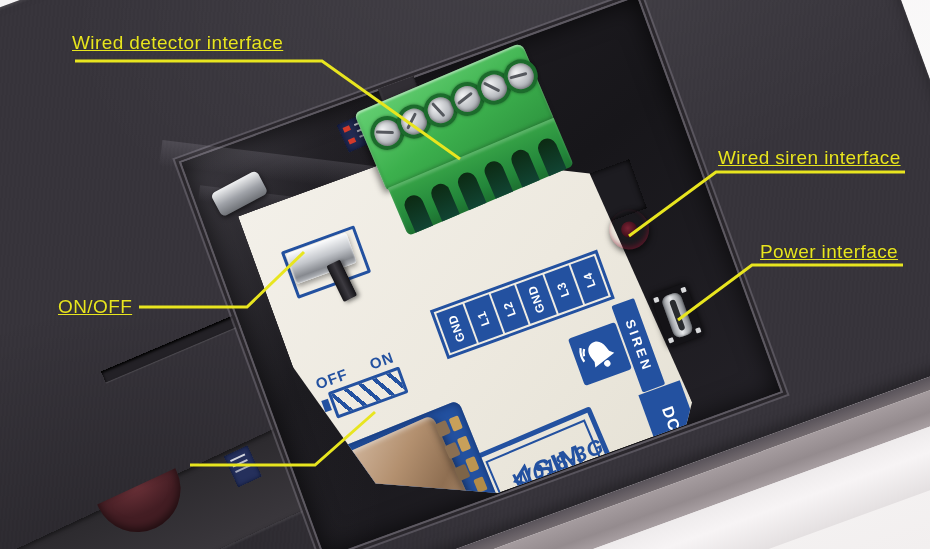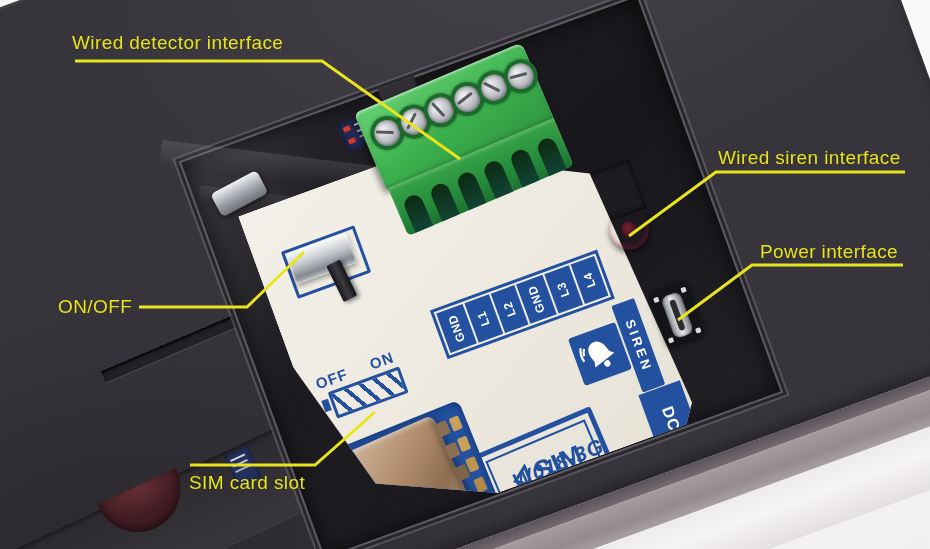--- a/index.html
+++ b/index.html
@@ -140,21 +140,21 @@
       background:radial-gradient(circle at 42% 38%,#fa93ab,#f26f8e 55%,#d2germ 0),radial-gradient(circle at 42% 38%,#fa93ab,#f26f8e 55%,#cf4f6f);
       box-shadow:0 3px 6px rgba(0,0,0,.6), inset 0 -3px 5px rgba(130,20,45,.55);}
   .jack .hole{position:absolute;left:12px;top:12px;width:16px;height:16px;border-radius:50%;
       background:radial-gradient(circle at 45% 40%,#7c2335,#3c0d18 70%);}
 
   
   .model{position:absolute;left:168px;top:330px;font-weight:bold;font-style:italic;font-size:21px;color:#2351a0;transform:rotate(-3deg);letter-spacing:1px;}
 
   
   .note{position:absolute;color:#e8e51f;font-size:19px;letter-spacing:.4px;white-space:nowrap;
-      text-shadow:0 0 1px rgba(0,0,0,.35);}
+      text-shadow:0 0 1px rgba(0,0,0,.35);text-decoration:underline;}
   svg.leads{position:absolute;left:0;top:0;pointer-events:none;}
 </style>
 </head>
 <body>
 
 <div class="scene">
 
   <div class="device">
     <div class="case-face"></div>
     <div class="edge-bevel"></div>
@@ -307,15 +307,14 @@
     <polyline points="905,172 716,172 629,236" fill="none" stroke="#e8e51f" stroke-width="3"></polyline>
     <polyline points="903,265 752,265 678,320" fill="none" stroke="#e8e51f" stroke-width="3"></polyline>
     <polyline points="139,307 247,307 304,252" fill="none" stroke="#e8e51f" stroke-width="3"></polyline>
     <polyline points="190,465 315,465 375,412" fill="none" stroke="#e8e51f" stroke-width="3"></polyline>
   </svg>
 
   <div class="note" style="left:72px;top:32px;">Wired detector interface</div>
   <div class="note" style="left:760px;top:241px;">Power interface</div>
   <div class="note" style="left:718px;top:147px;">Wired siren interface</div>
   <div class="note" style="left:58px;top:296px;">ON/OFF</div>
-  <div class="note" style="left:189px;top:472px;">SIM card slot</div>
 
 </div>
 
 </body></html>

